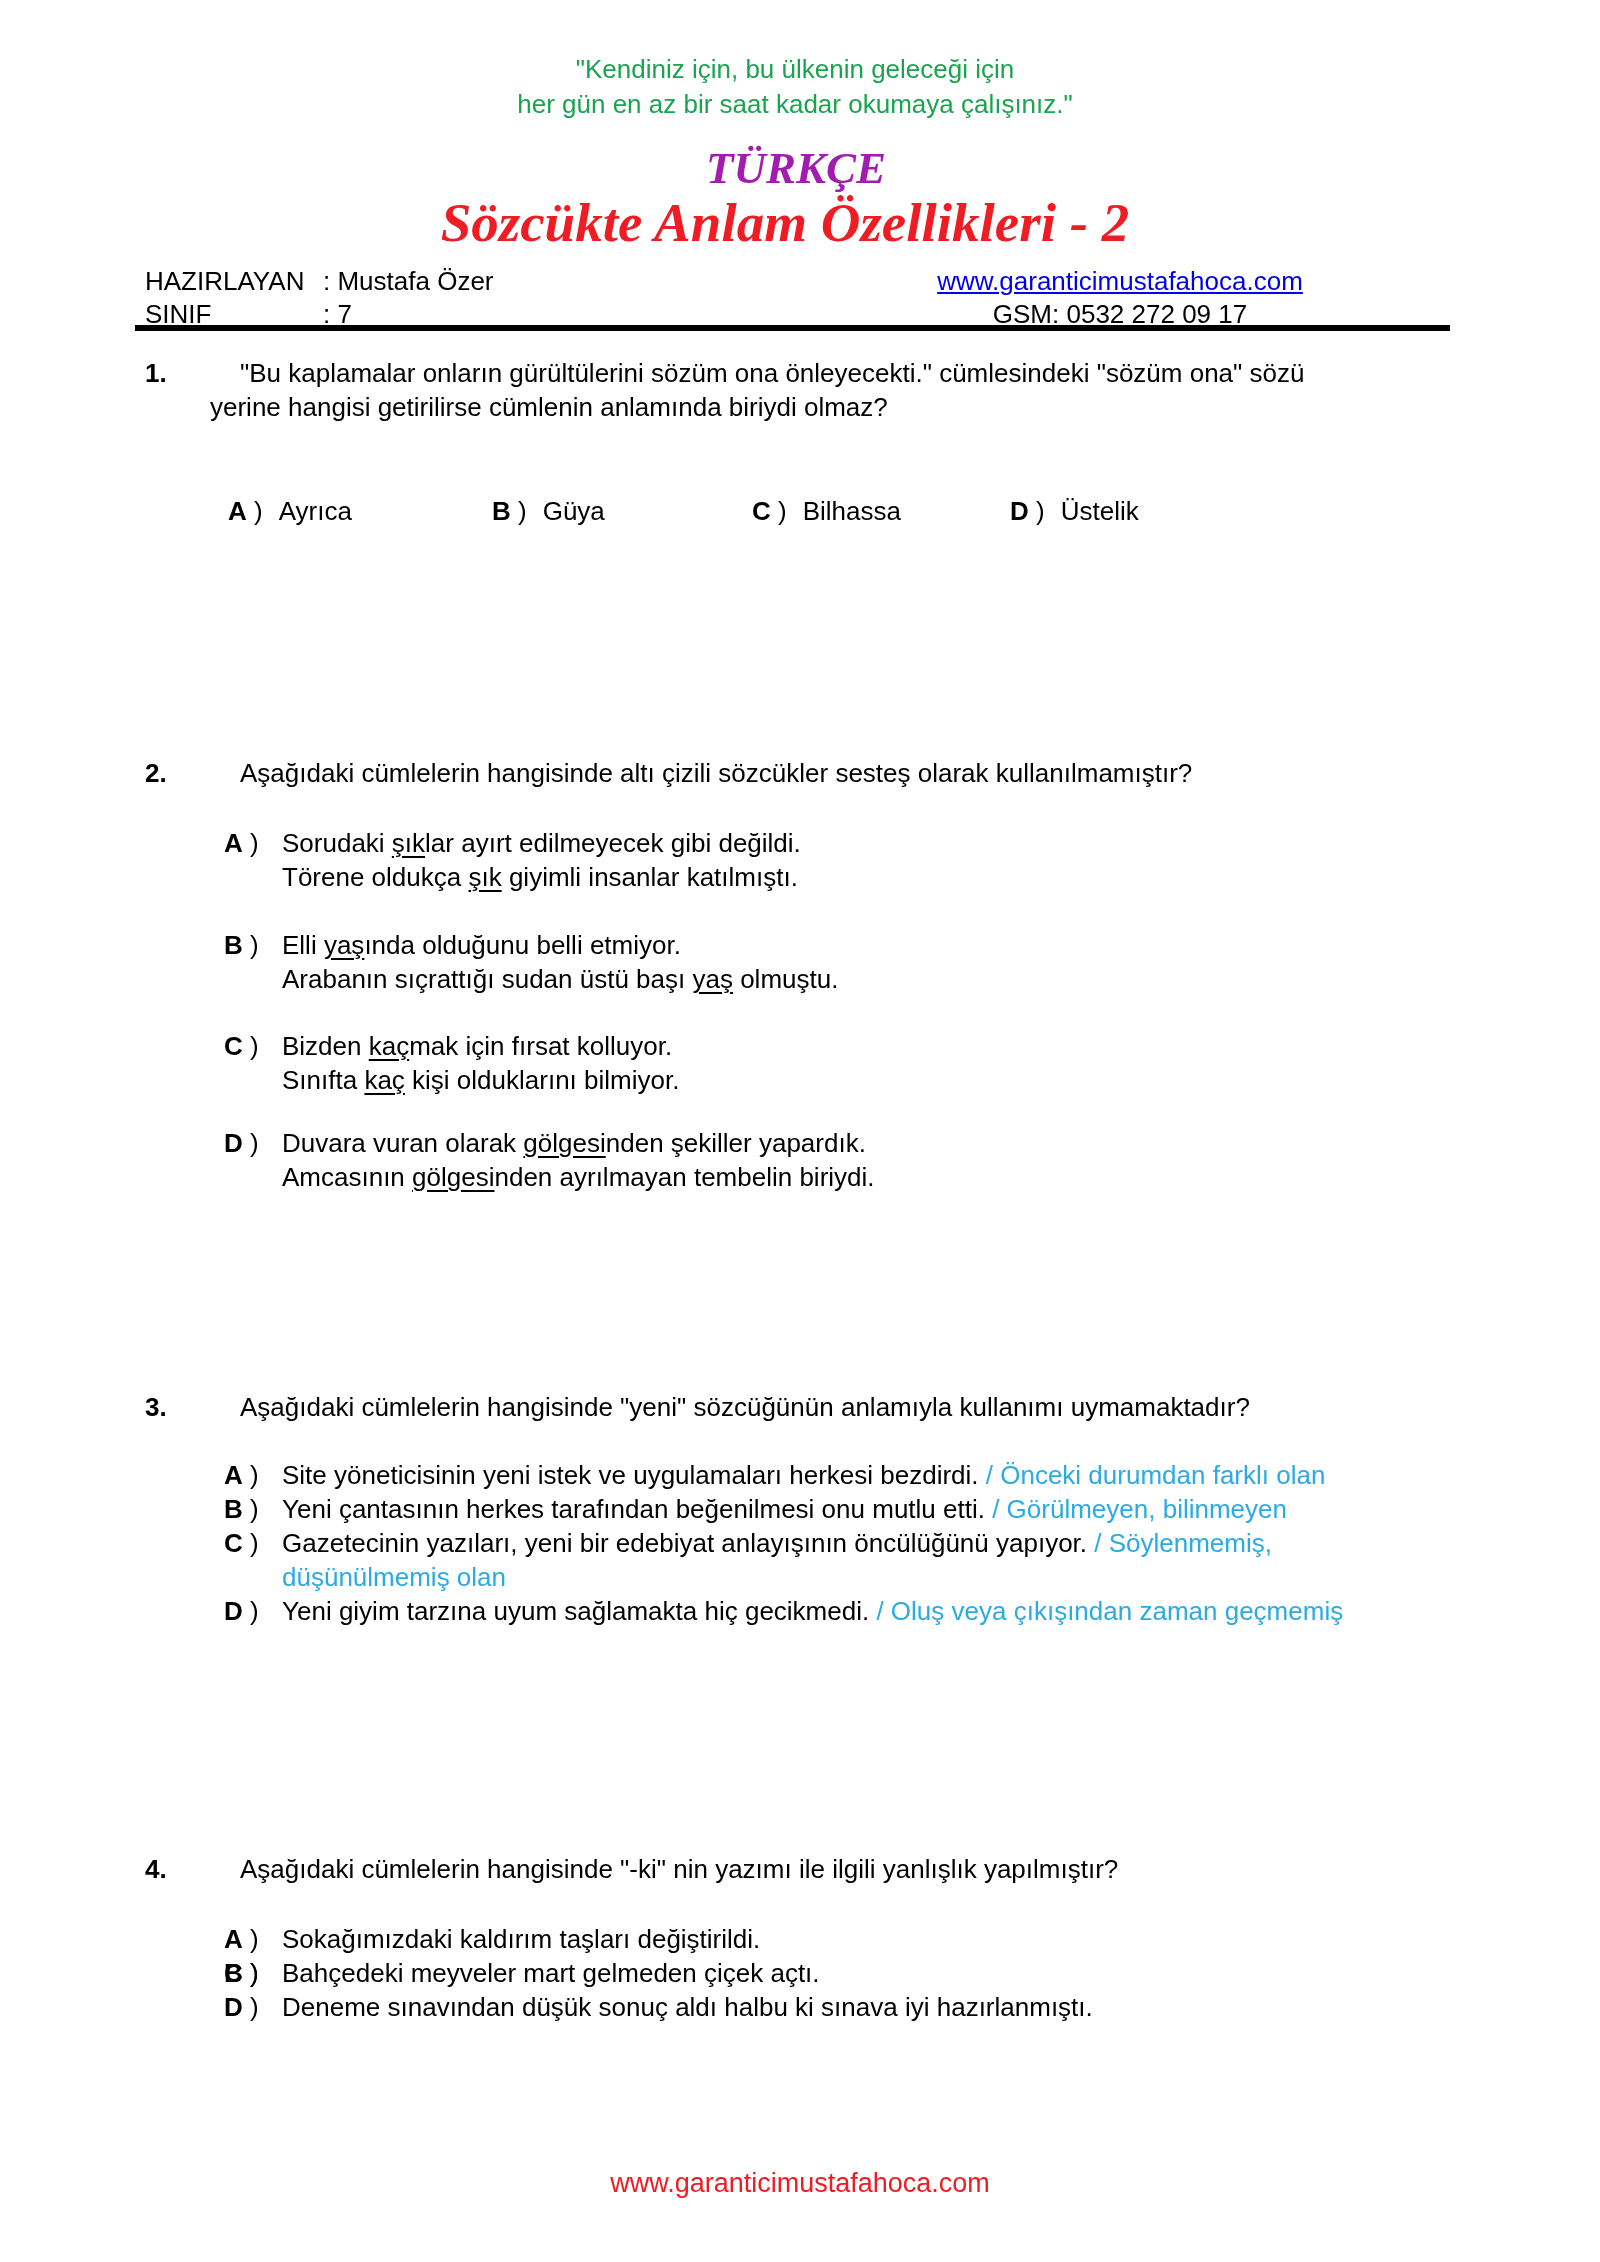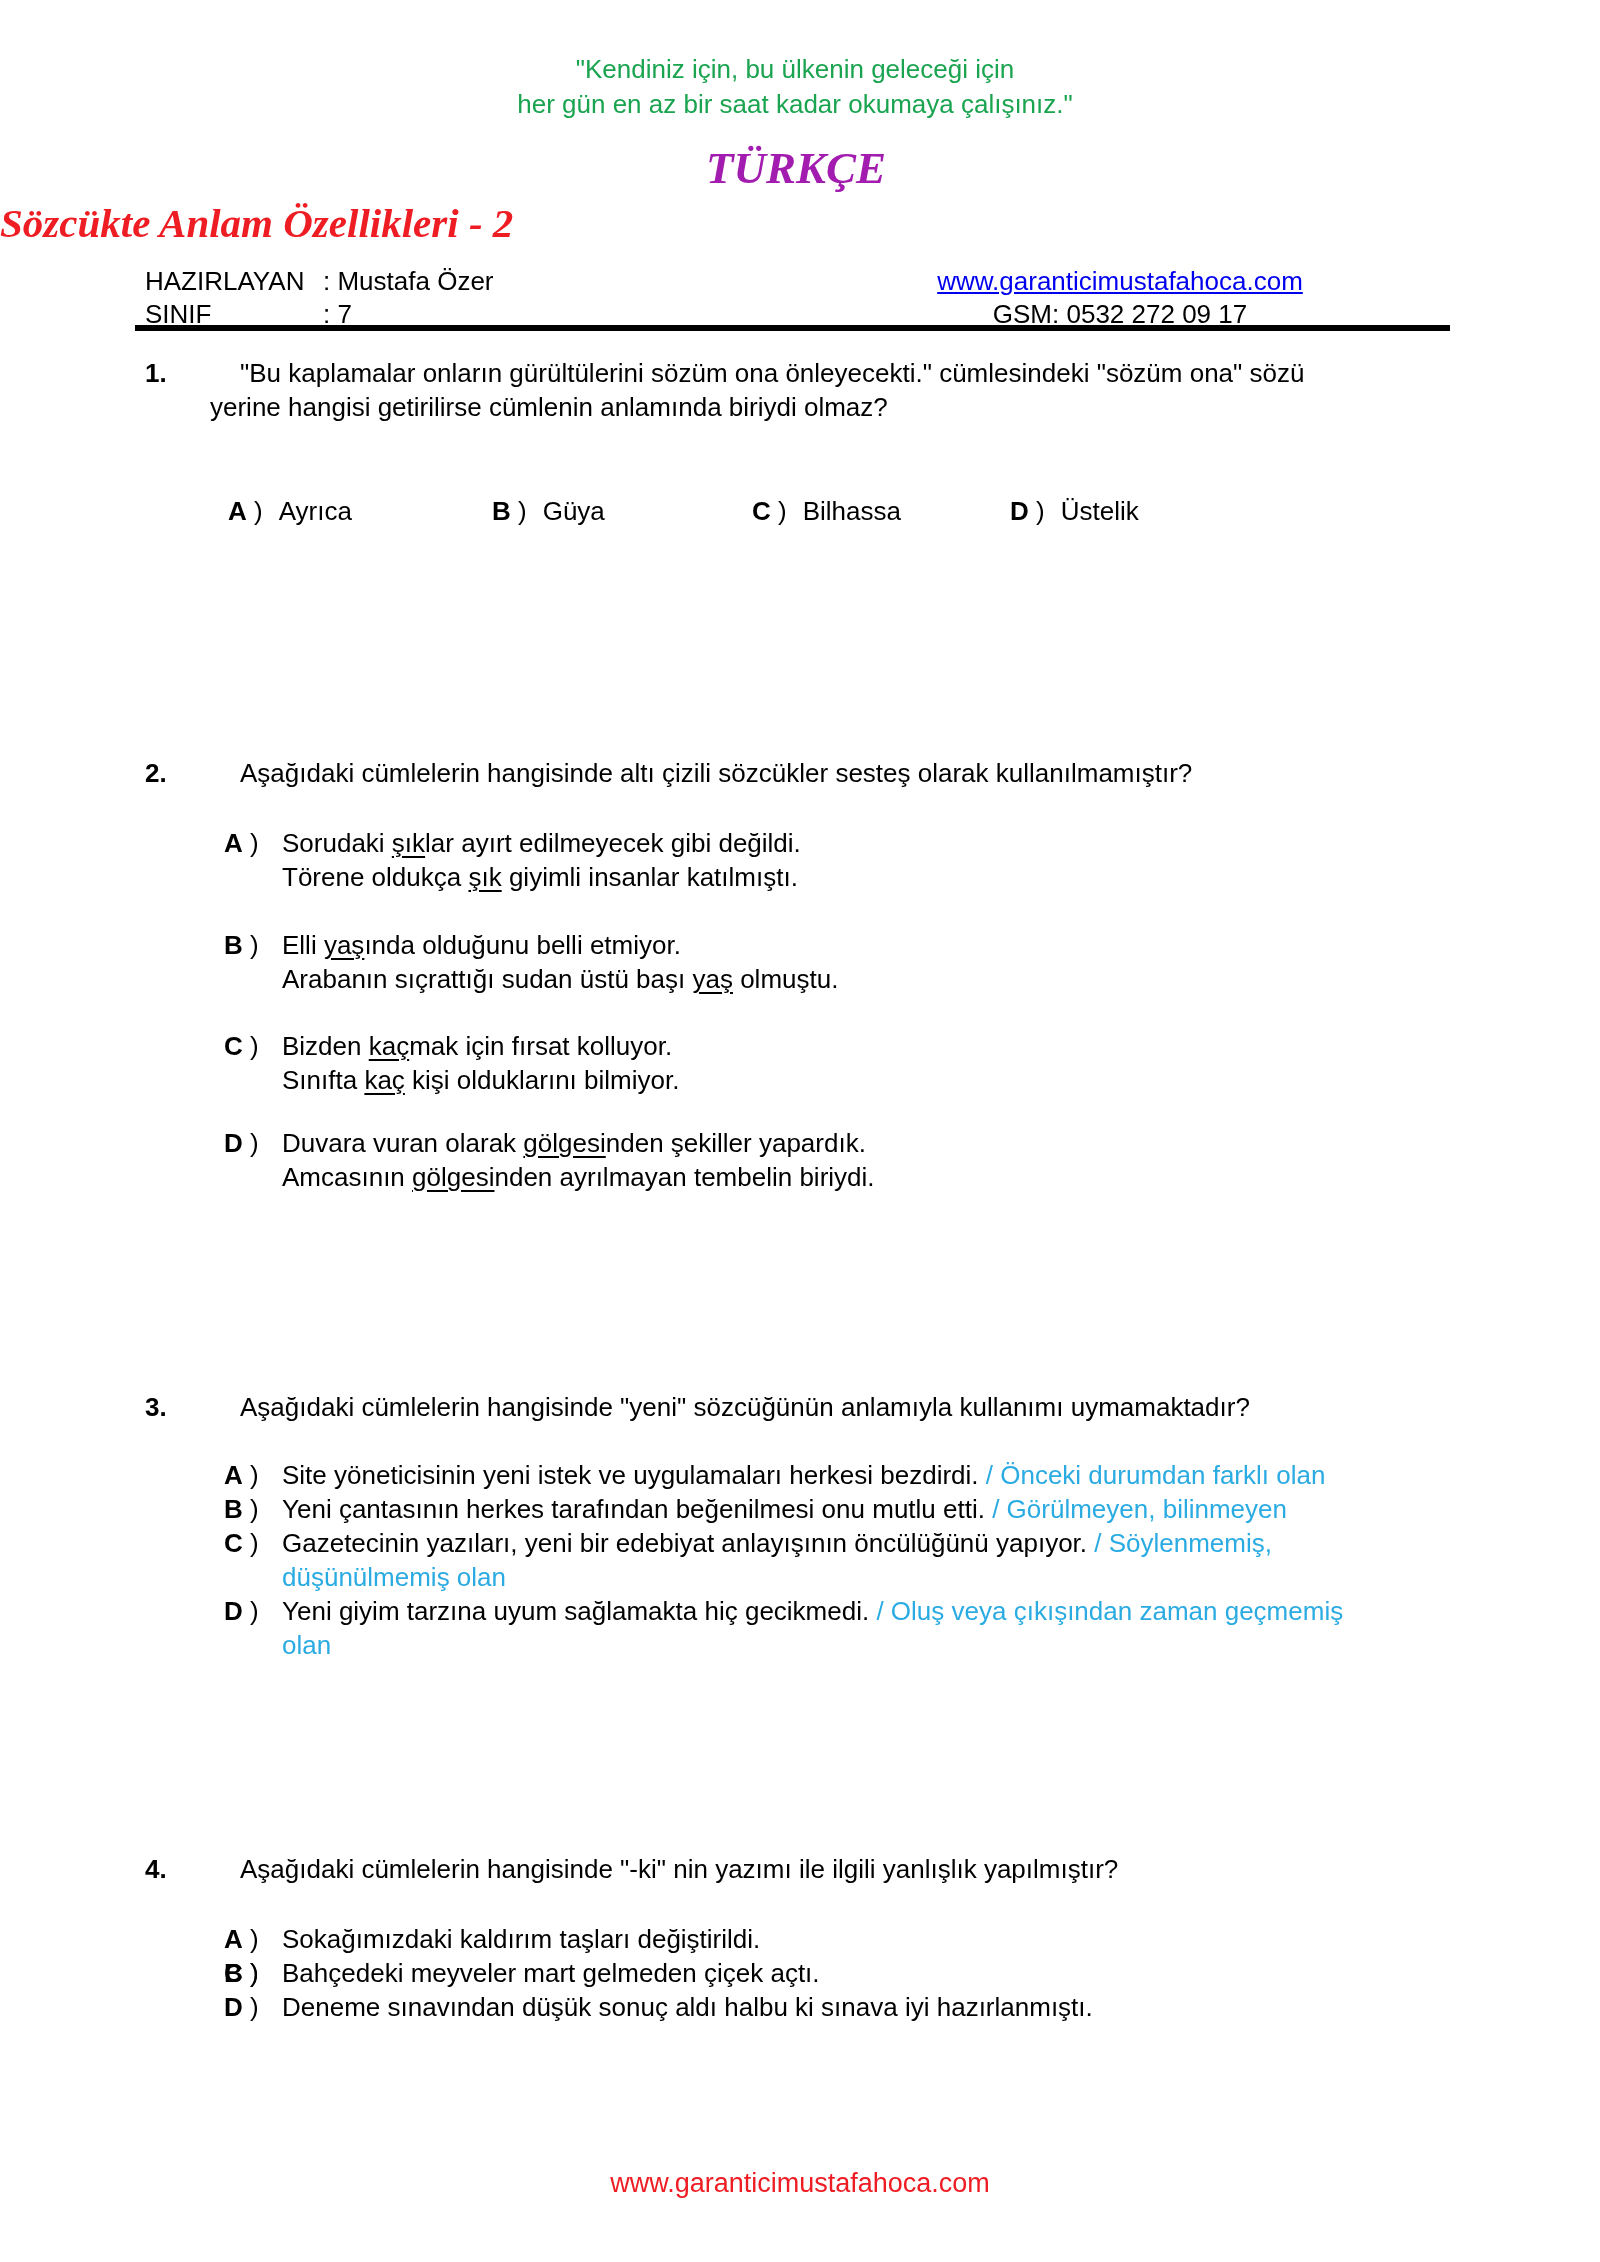--- a/index.html
+++ b/index.html
@@ -28,24 +28,25 @@
     font-family:"Liberation Serif",serif;
     font-style:italic;
     font-weight:bold;
     font-size:45px;
     line-height:48px;
     color:#a21caf;
   }
   .subtitle{
     position:absolute;
     top:200px;left:0;width:1570px;
+    text-align:center;
     font-family:"Liberation Serif",serif;
     font-style:italic;
     font-weight:bold;
-    font-size:41px;
+    font-size:55px;
     line-height:46px;
     color:var(--red,#ee1c23);
   }
   .hrow{position:absolute;left:145px;line-height:32px;}
   .hrow .hlabel{display:inline-block;width:178px;}
   .hright{position:absolute;left:900px;width:440px;text-align:center;line-height:32px;}
   .weblink{color:var(--link,#0000ee);text-decoration:underline;cursor:pointer;}
   .divider{position:absolute;top:325px;left:135px;width:1315px;height:6px;background:#000;}
 
   
@@ -190,21 +191,20 @@
       <span class="olabel">C )</span>
       <div class="otext">
         <div><span>Gazetecinin yazıları, yeni bir edebiyat anlayışının öncülüğünü yapıyor. </span><span class="seg-blue">/ Söylenmemiş,</span></div>
         <div><span class="seg-blue">düşünülmemiş olan</span></div>
       </div>
     </div>
     <div class="optflow">
       <span class="olabel">D )</span>
       <div class="otext">
         <div><span>Yeni giyim tarzına uyum sağlamakta hiç gecikmedi. </span><span class="seg-blue">/ Oluş veya çıkışından zaman geçmemiş</span></div>
-        <div><span class="seg-blue">olan</span></div>
       </div>
     </div>
   </div>
 
   <div class="qblock" style="top:1852px">
     <span class="qnum">4.</span>
     <div class="qtext">
       <div class="ql ind">Aşağıdaki cümlelerin hangisinde "-ki" nin yazımı ile ilgili yanlışlık yapılmıştır?</div>
     </div>
   </div>

